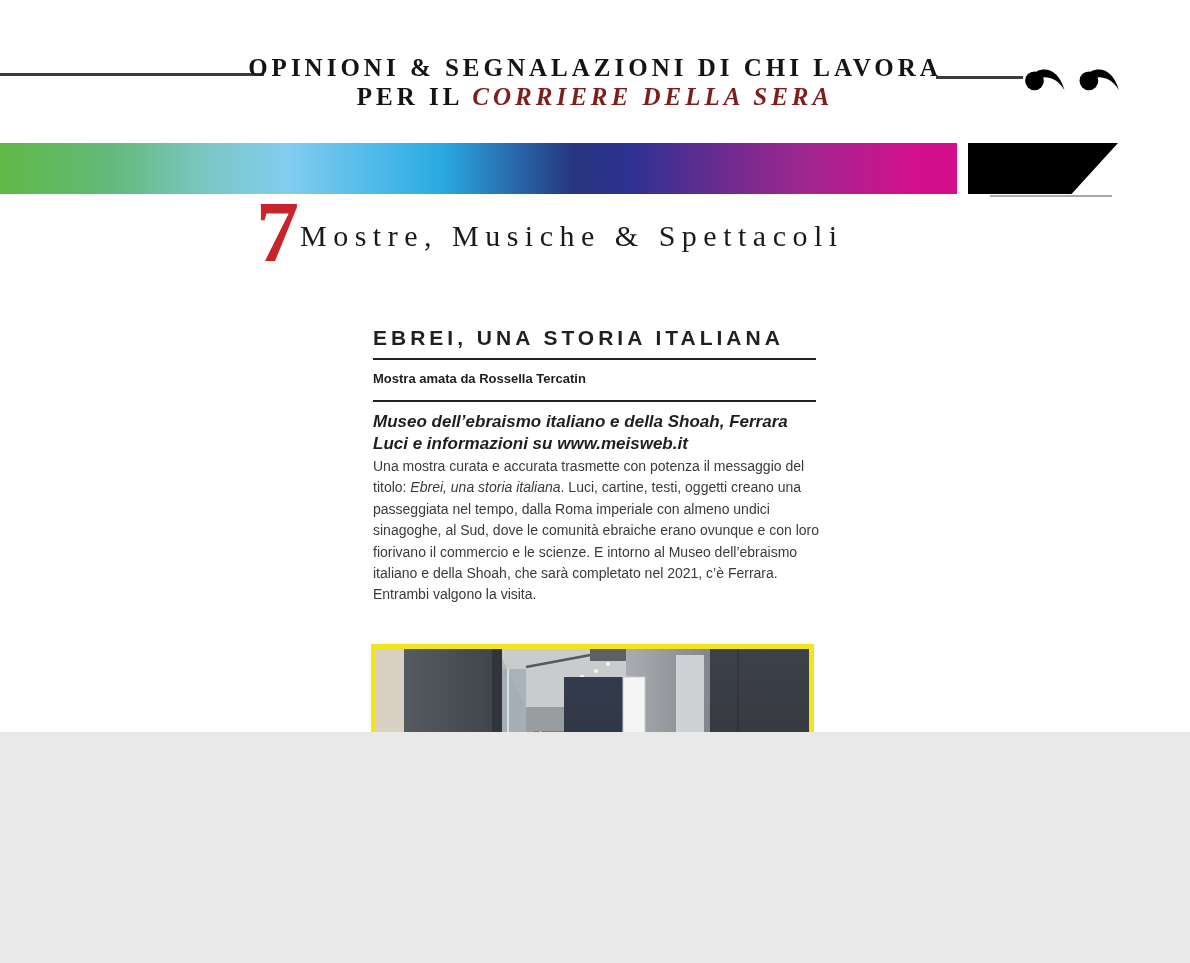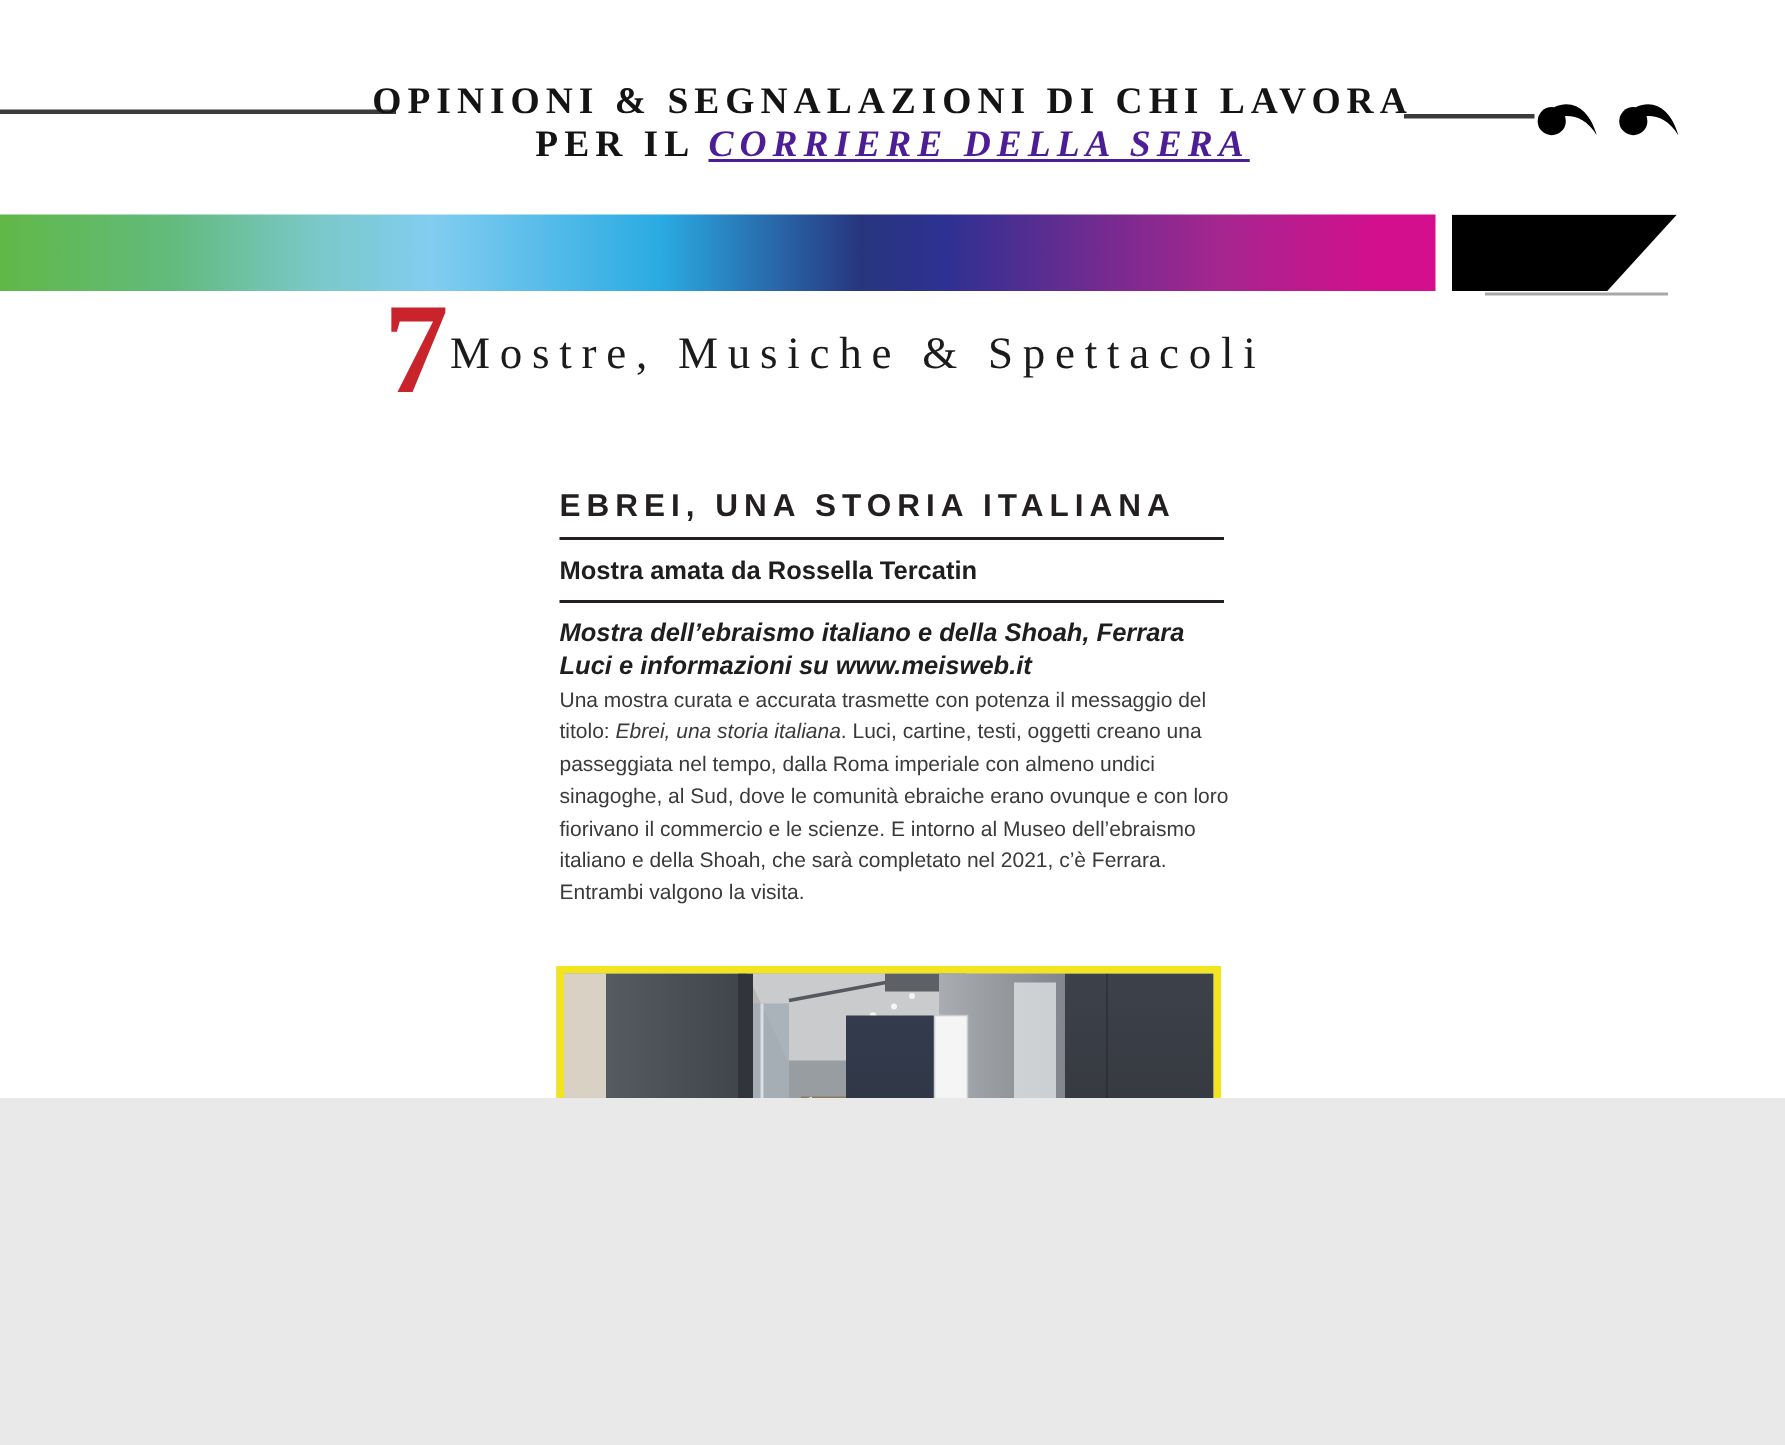--- a/index.html
+++ b/index.html
@@ -26,41 +26,41 @@
   .sec-num{position:absolute;left:256px;top:192px;font-family:"Liberation Serif",serif;
       font-weight:700;font-size:86px;line-height:80px;color:#c9242c;}
   .sec-title{position:absolute;left:300px;top:219px;margin:0;font-family:"Liberation Serif",serif;
       font-weight:400;font-size:30px;letter-spacing:6.5px;color:#1b1b1b;white-space:nowrap;}
 
   
   .headline{position:absolute;left:373px;top:326px;margin:0;font-size:21px;font-weight:700;
       letter-spacing:4px;color:#231f20;white-space:nowrap;}
   .article-rule{position:absolute;left:373px;width:443px;height:2px;background:#231f20;}
   .rule-a{top:358px;} .rule-b{top:400px;}
-  .byline{position:absolute;left:373px;top:371px;font-size:17px;font-weight:700;color:#1e1e1e;white-space:nowrap;}
+  .byline{position:absolute;left:373px;top:371px;font-size:13px;font-weight:700;color:#1e1e1e;white-space:nowrap;}
   .credits{position:absolute;left:373px;top:411px;font-size:17px;font-weight:700;font-style:italic;
       color:#1e1e1e;line-height:21.5px;white-space:nowrap;}
   .body-copy{position:absolute;left:373px;top:456px;width:462px;margin:0;font-size:14px;
       line-height:21.4px;color:#3a3a3a;}
   .body-italic{font-style:italic;}
 
   
   .photo{position:absolute;left:371px;top:644px;width:433px;height:271px;
       border:5px solid #f2e41d;background:#b7b8b6;padding:0;margin:0;}
   .photo svg{display:block;width:100%;height:100%;}
 </style>
 </head>
 <body>
 
 <div class="page">
 
   <div class="rule rule-left"></div>
   <div class="masthead-text">
     <div>OPINIONI &amp; SEGNALAZIONI DI CHI LAVORA</div>
-    <div><span>PER IL </span><span class="masthead-brand" style="color: #4c1d95; text-decoration: underline;">CORRIERE DELLA SERA</span></div>
+    <div><span>PER IL </span><span class="masthead-brand" style="color: #7f1d1d;">CORRIERE DELLA SERA</span></div>
   </div>
   <div class="rule rule-right"></div>
   <svg class="quotes" viewBox="0 0 102 32" aria-hidden="true">
     <g fill="#000000">
       <circle cx="11" cy="20" r="10"></circle>
       <path d="M13,10 C26,4 38,12 43,30 C35,17 25,15 16,17 Z"></path>
       <circle cx="69" cy="20" r="10"></circle>
       <path d="M71,10 C84,4 96,12 101,30 C93,17 83,15 74,17 Z"></path>
     </g>
   </svg>
@@ -70,21 +70,21 @@
   <div class="black-flag" style="background: rgb(0, 0, 0);"></div>
 
   <div class="sec-num" style="color: rgb(201, 36, 44);">7</div>
   <h1 class="sec-title">Mostre, Musiche &amp; Spettacoli</h1>
 
   <h2 class="headline">EBREI, UNA STORIA ITALIANA</h2>
   <div class="article-rule rule-a"></div>
   <div class="byline">Mostra amata da Rossella Tercatin</div>
   <div class="article-rule rule-b"></div>
   <div class="credits">
-    <div>Mostra dell’ebraismo italiano e della Shoah, Ferrara</div>
+    <div>Museo dell’ebraismo italiano e della Shoah, Ferrara</div>
     <div>Luci e informazioni su www.meisweb.it</div>
   </div>
   <p class="body-copy"><span>Una mostra curata e accurata trasmette con potenza il messaggio del titolo: </span><span class="body-italic">Ebrei, una storia italiana</span><span>. Luci, cartine, testi, oggetti creano una passeggiata nel tempo, dalla Roma imperiale con almeno undici sinagoghe, al Sud, dove le comunità ebraiche erano ovunque e con loro fiorivano il commercio e le scienze. E intorno al Museo dell’ebraismo italiano e della Shoah, che sarà completato nel 2021, c’è Ferrara. Entrambi valgono la visita.</span></p>
 
   <figure class="photo" style="border-color: rgb(242, 228, 29);">
     <svg viewBox="0 0 433 271" preserveAspectRatio="none" aria-hidden="true">
       <defs>
         <linearGradient id="gCase" x1="0" y1="0" x2="1" y2="0">
             <stop offset="0" stop-color="#565b61"></stop>
             <stop offset="1" stop-color="#3f444b"></stop>

